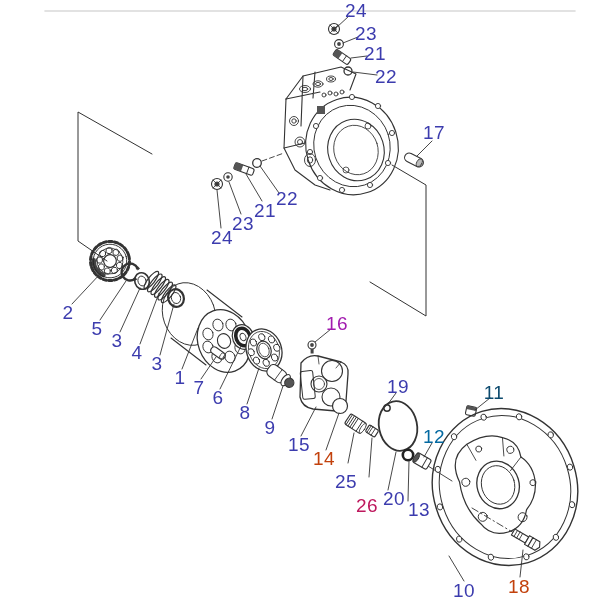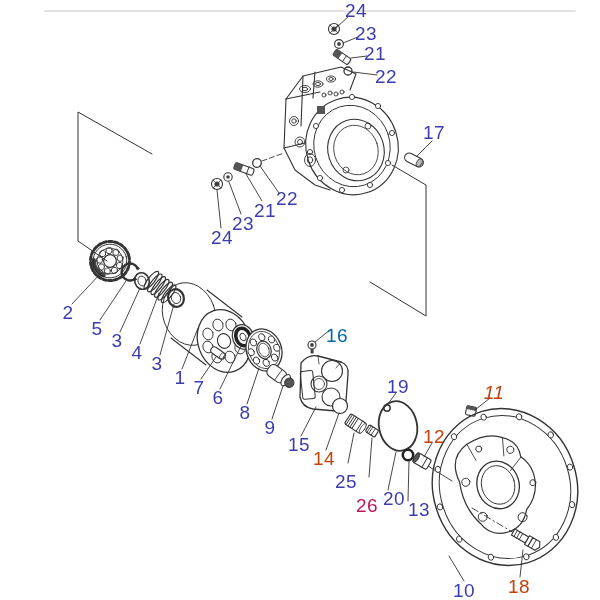--- a/index.html
+++ b/index.html
@@ -337,26 +337,26 @@
       <div class="callout" style="left: 68px; top: 312px; color: rgb(60, 60, 174);">2</div>
       <div class="callout" style="left: 97px; top: 328px; color: rgb(60, 60, 174);">5</div>
       <div class="callout" style="left: 117px; top: 340px; color: rgb(60, 60, 174);">3</div>
       <div class="callout" style="left: 137px; top: 352px; color: rgb(60, 60, 174);">4</div>
       <div class="callout" style="left: 157px; top: 363px; color: rgb(60, 60, 174);">3</div>
       <div class="callout" style="left: 180px; top: 377px; color: rgb(60, 60, 174);">1</div>
       <div class="callout" style="left: 199px; top: 387px; color: rgb(60, 60, 174);">7</div>
       <div class="callout" style="left: 218px; top: 397px; color: rgb(60, 60, 174);">6</div>
       <div class="callout" style="left: 245px; top: 412px; color: rgb(60, 60, 174);">8</div>
       <div class="callout" style="left: 270px; top: 427px; color: rgb(60, 60, 174);">9</div>
-      <div class="callout" style="left: 337px; top: 335px; color: #0369a1;">16</div>
+      <div class="callout" style="left: 337px; top: 323px; color: #a21caf;">16</div>
       <div class="callout" style="left: 299px; top: 444px; color: rgb(60, 60, 174);">15</div>
       <div class="callout" style="left: 324px; top: 458px; color: #c2410c;">14</div>
       <div class="callout" style="left: 346px; top: 481px; color: rgb(60, 60, 174);">25</div>
       <div class="callout" style="left: 367px; top: 505px; color: #be185d;">26</div>
       <div class="callout" style="left: 398px; top: 386px; color: rgb(60, 60, 174);">19</div>
       <div class="callout" style="left: 394px; top: 498px; color: rgb(60, 60, 174);">20</div>
       <div class="callout" style="left: 407px; top: 509px; color: rgb(60, 60, 174); margin-left: 12px;">13</div>
-      <div class="callout" style="left: 434px; top: 436px; color: #c2410c;">12</div>
-      <div class="callout" style="left: 494px; top: 392px; color: #c2410c; font-style: italic;">11</div>
+      <div class="callout" style="left: 434px; top: 436px; color: #0369a1;">12</div>
+      <div class="callout" style="left: 494px; top: 392px; color: #0c4a6e;">11</div>
       <div class="callout" style="left: 464px; top: 590px; color: rgb(60, 60, 174);">10</div>
       <div class="callout" style="left: 519px; top: 586px; color: #c2410c;">18</div>
     </div>
 </div>
 
 </body></html>

